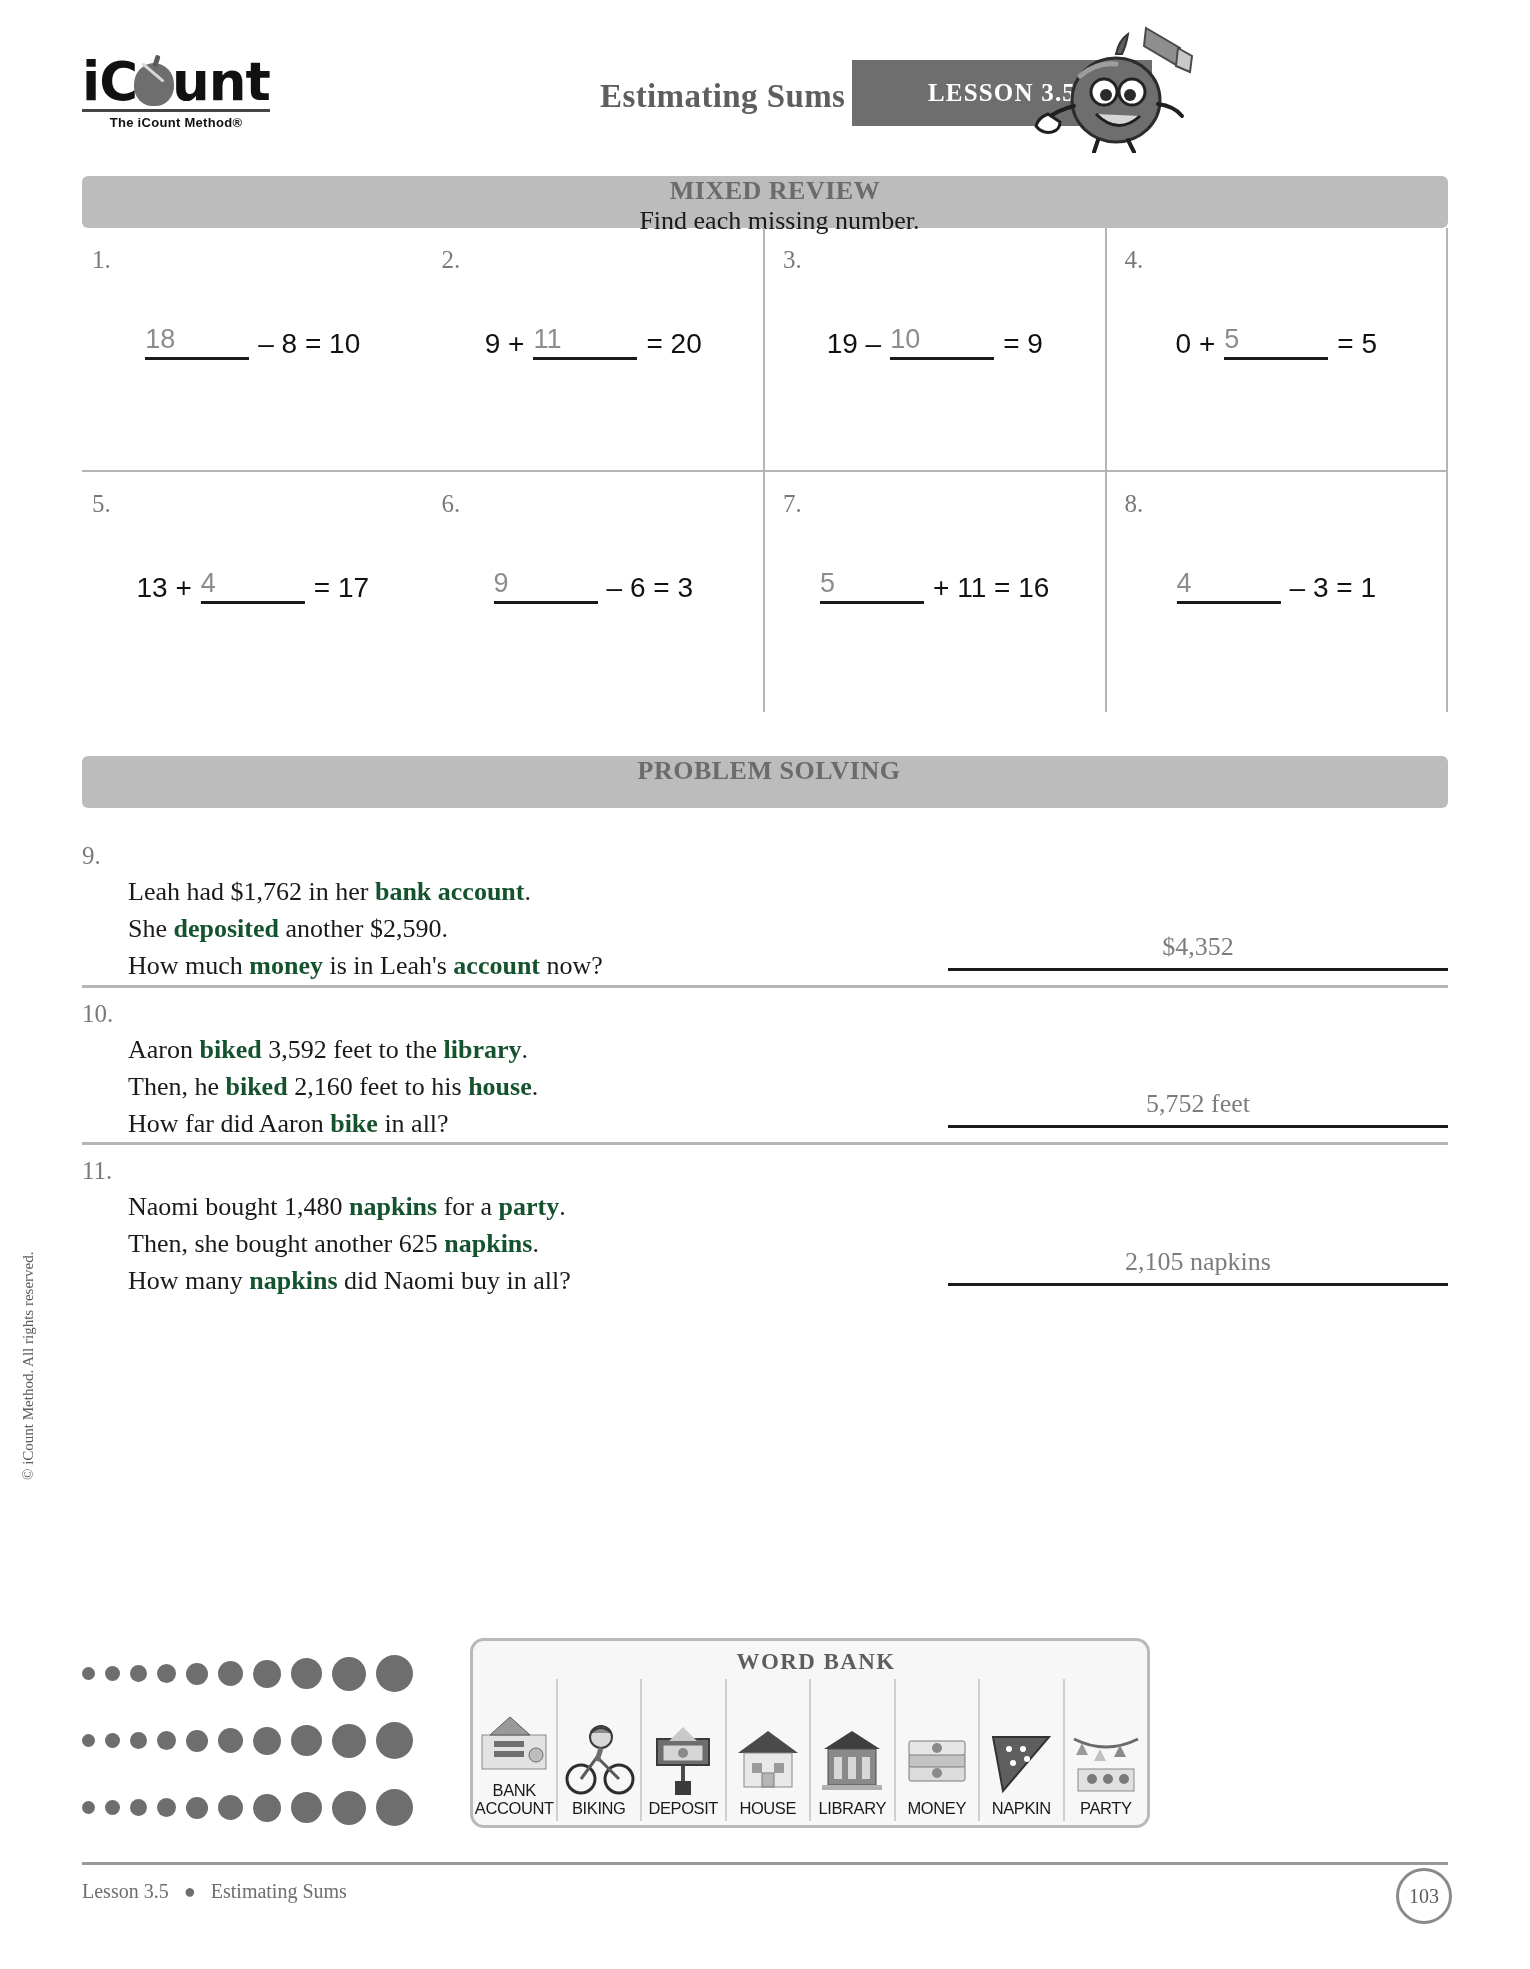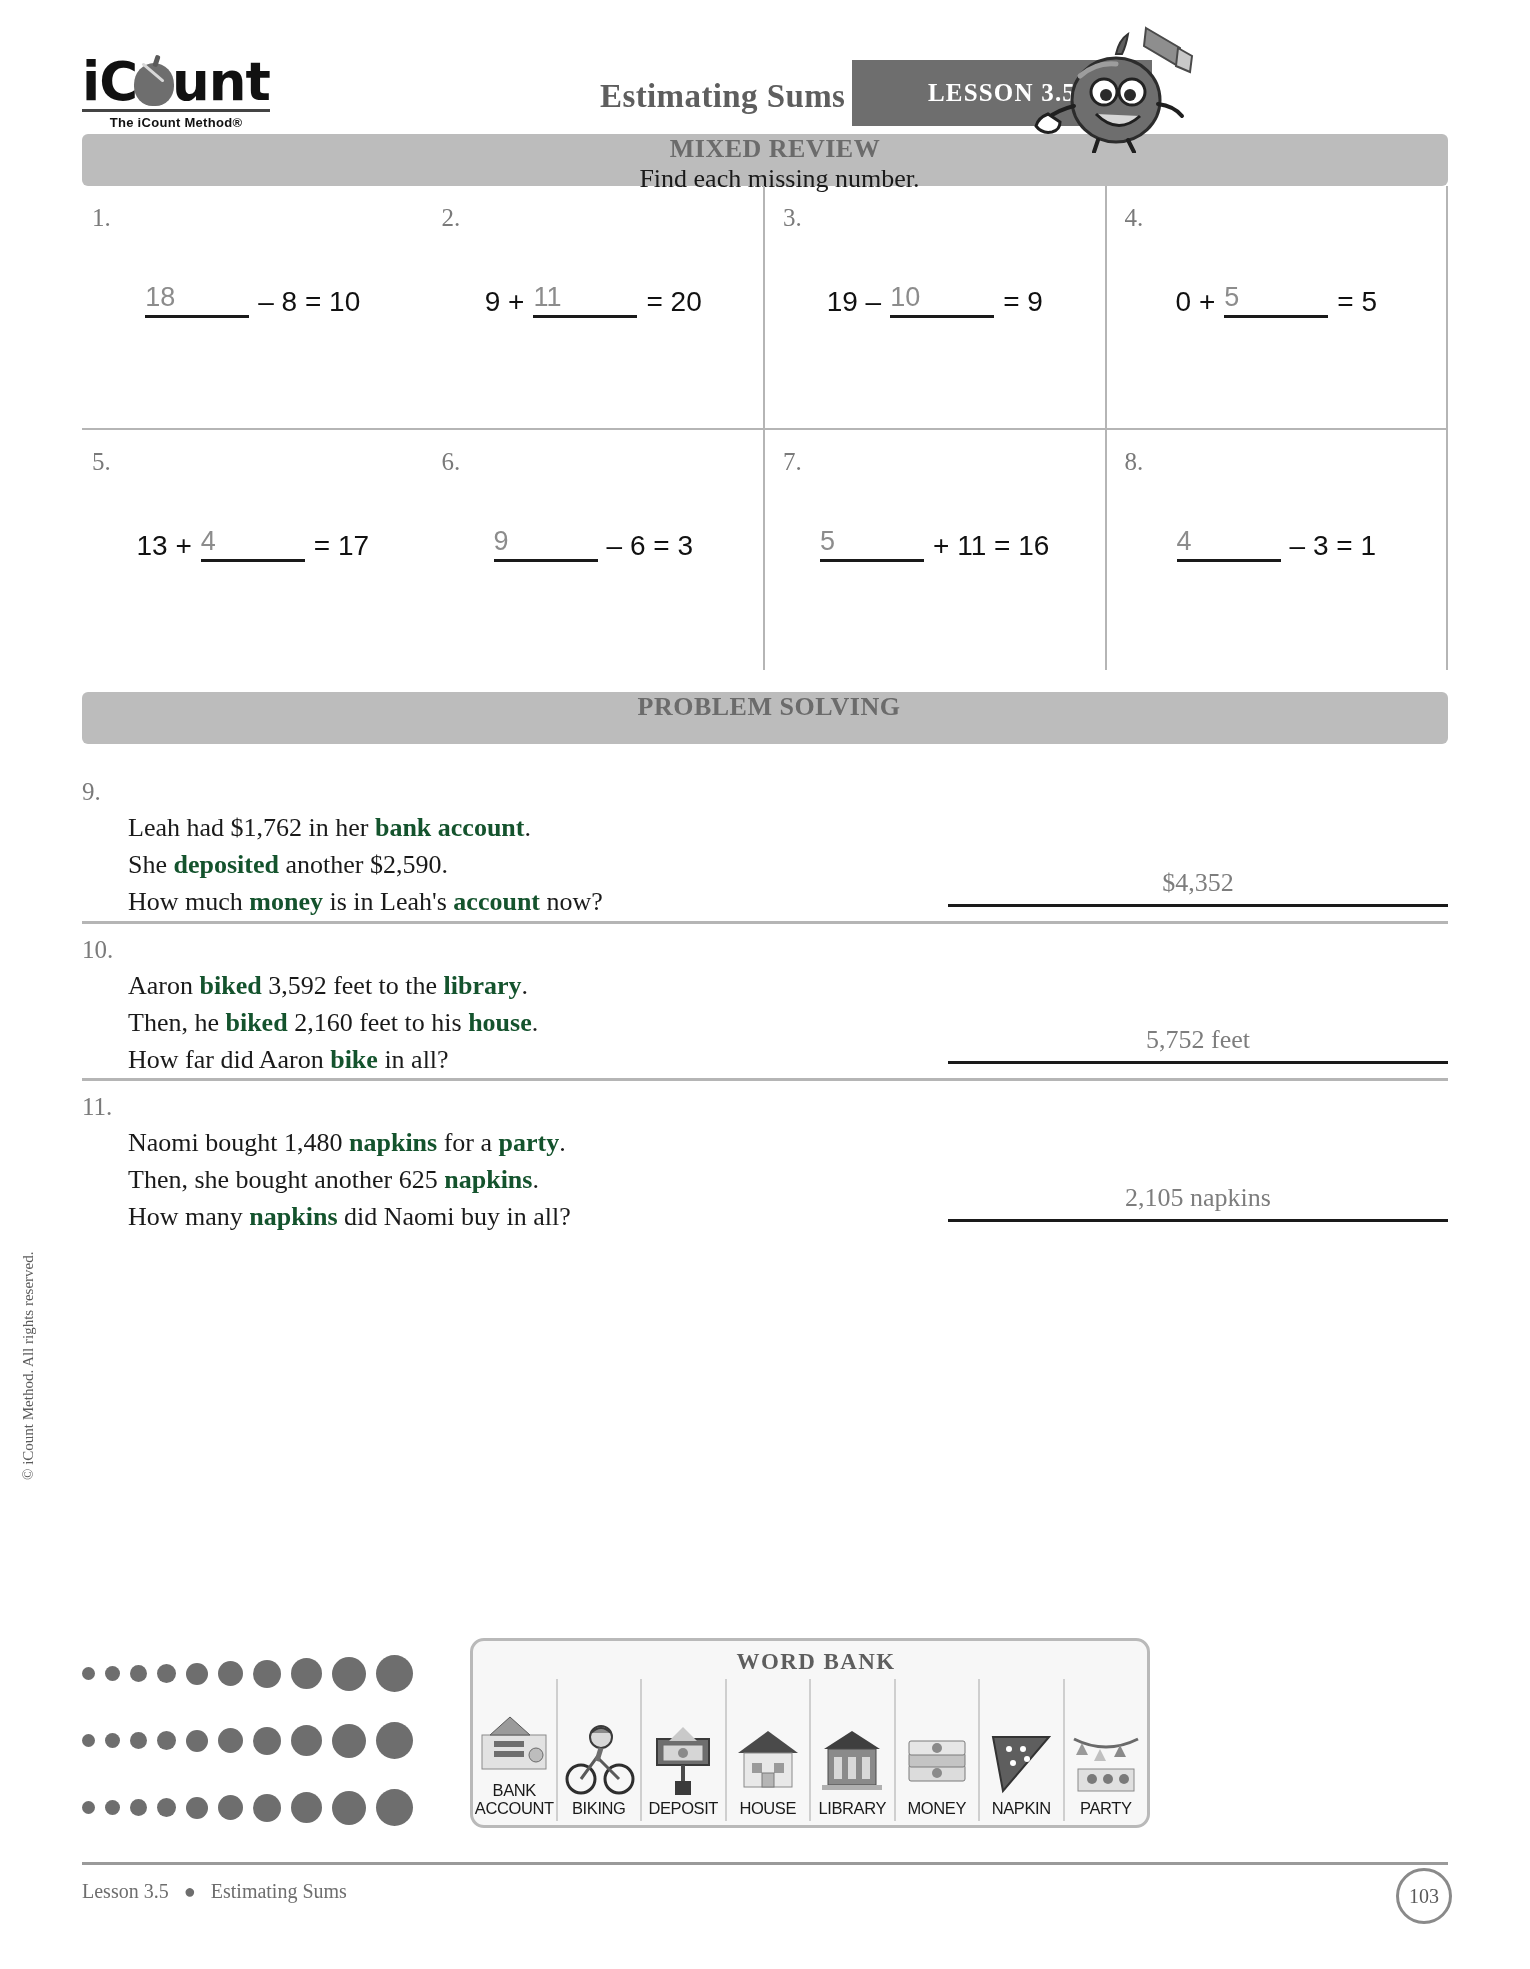--- a/index.html
+++ b/index.html
@@ -6,21 +6,21 @@
   body {
     width: 1530px; height: 1969px;
     background: #ffffff;
     font-family: "Liberation Serif", serif;
     position: relative;
     overflow: hidden;
   }
   .page { position: relative; width: 1530px; height: 1969px; }
 
   
-  .header { position: relative; height: 134px; }
+  .header { position: relative; height: 176px; }
   .logo { position: absolute; left: 82px; top: 55px; width: 200px; }
   .logo-main {
     font-family: "DejaVu Sans", sans-serif;
     font-size: 53px; font-weight: bold; color: #111;
     letter-spacing: -1px; line-height: 1; position: relative;
     display: flex; align-items: center;
   }
   .logo-apple {
     display: inline-block; width: 40px; height: 43px;
     background: #6e6e6e; border-radius: 50% 50% 46% 46%;
@@ -278,21 +278,21 @@
         <div class="num">8.</div>
         <div class="eq">
           <span class="blank">
             <span class="blank-val">4</span>
           </span>
           <span>– 3 = 1</span>
         </div>
       </div>
     </div>
 
-  <div class="section-bar" style="margin-top:22px;padding-left:8px;">
+  <div class="section-bar" style="margin-top:44px;padding-left:8px;">
     <span class="bar-label">PROBLEM SOLVING</span>
   </div>
 
   <div class="ps-wrap" id="ps-list" style="margin-top:22px;">
       <div class="prob">
         <div class="prob-num">9.</div>
         <div class="prob-body">
           <div class="prob-lines">
             <div class="prob-line"><span>Leah had $1,762 in her </span><span class="kw">bank account</span><span>.</span></div>
             <div class="prob-line"><span>She </span><span class="kw">deposited</span><span> another $2,590.</span></div>

